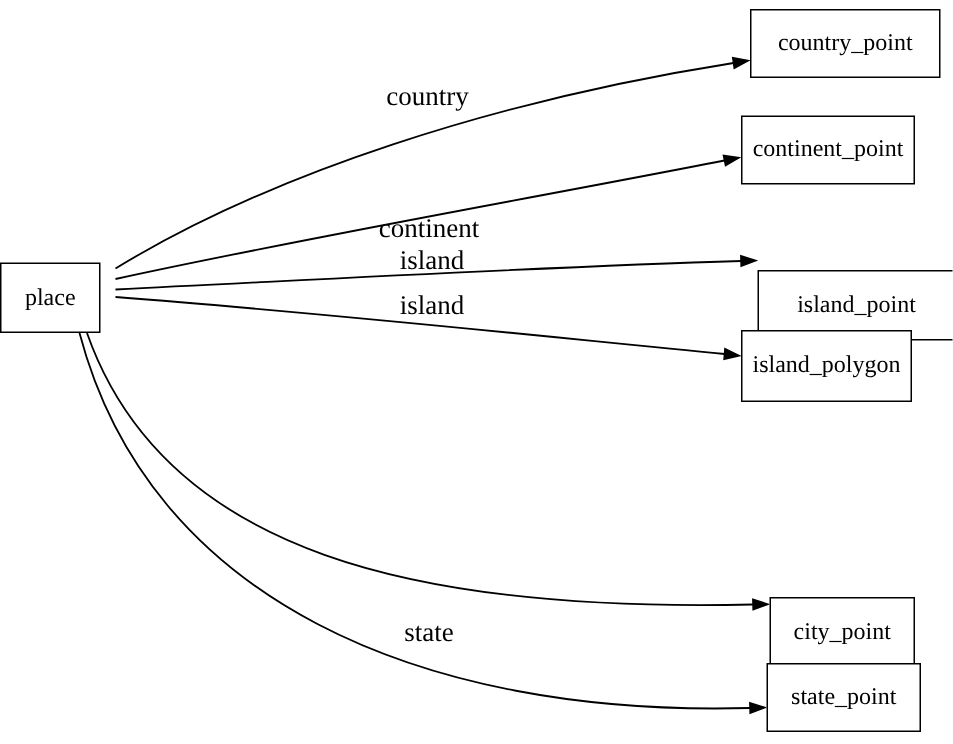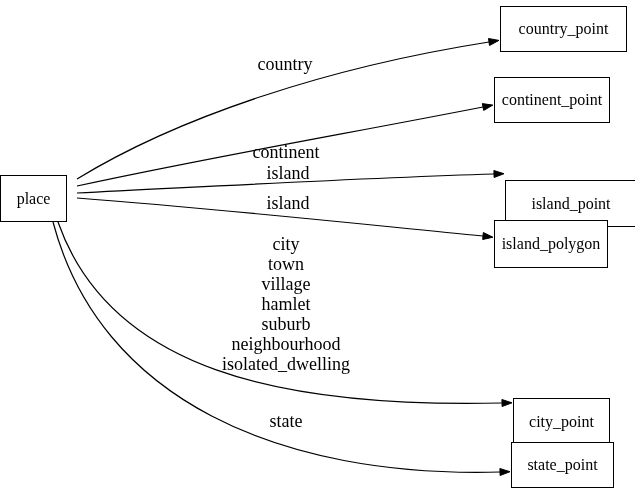--- a/index.html
+++ b/index.html
@@ -107,22 +107,15 @@
   <div class="node n-continent-point">continent_point</div>
   <div class="node n-island-point">island_point</div>
   <div class="node n-island-polygon">island_polygon</div>
   <div class="node n-city-point">city_point</div>
   <div class="node n-state-point">state_point</div>
 
   <div class="edge-label l-country">country</div>
   <div class="edge-label l-continent">continent</div>
   <div class="edge-label l-island1">island</div>
   <div class="edge-label l-island2">island</div>
-  <div class="edge-label l-city">city
-town
-village
-hamlet
-suburb
-neighbourhood
-isolated_dwelling</div>
   <div class="edge-label l-state">state</div>
 
 </div>
 
 </body></html>

